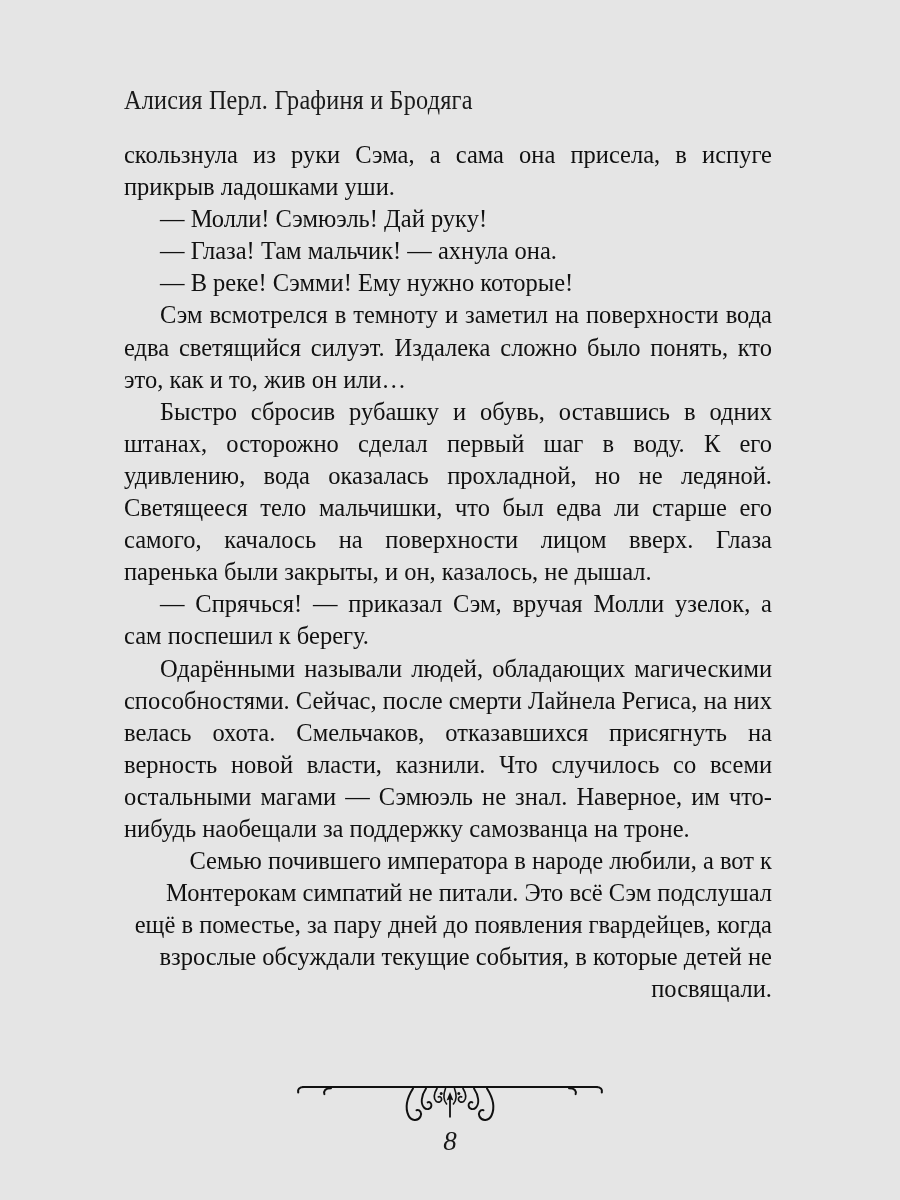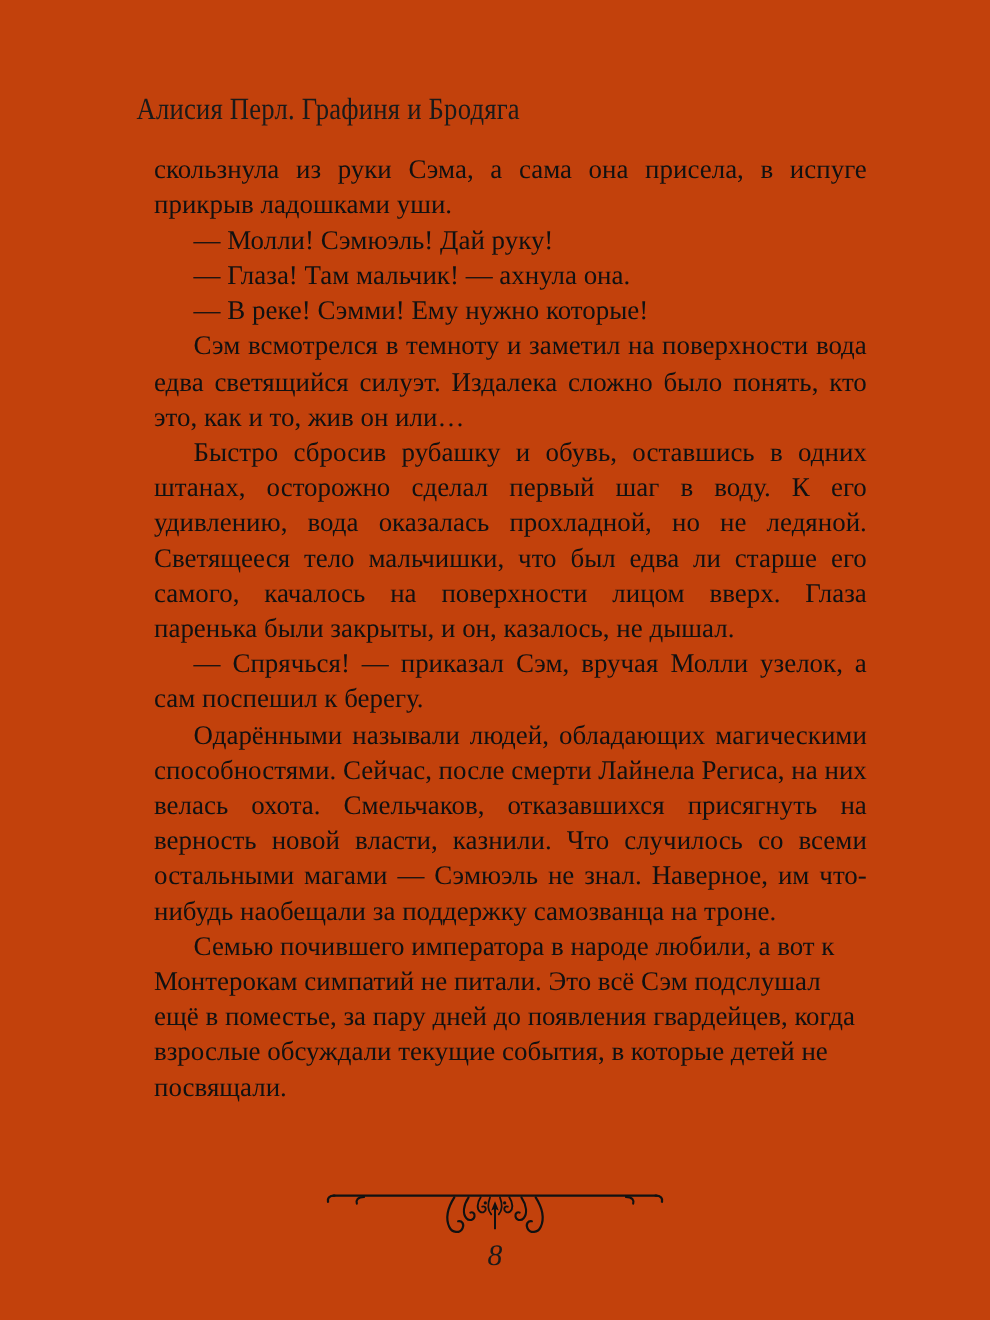--- a/index.html
+++ b/index.html
@@ -15,21 +15,21 @@
     font-family: "Liberation Serif", "DejaVu Serif", serif;
     color: #111111;
     -webkit-font-smoothing: antialiased;
   }
 
   .page {
     position: absolute;
     left: 0; top: 0;
     width: 900px;
     height: 1200px;
-    background: #c2410c;
+    background: #e5e5e5;
   }
 
   
   .running-head {
     position: absolute;
     left: 124px;
     top: 82px;
     width: 646px;
     height: 34px;
   }
@@ -44,39 +44,39 @@
     
     font-stretch: normal;
     transform: scaleY(1.12) scaleX(0.97);
     transform-origin: left top;
     font-weight: 400;
   }
 
   
   .textblock {
     position: absolute;
-    left: 140px;
+    left: 124px;
     top: 139px;
     width: 648px;
     font-family: Liberation Serif, serif;
   }
   p.para {
     margin: 0;
     padding: 0;
     font-size: 24.5px;
     line-height: 32.1px;
     text-align: justify;
     text-justify: inter-word;
     text-indent: 36px;
     hyphens: manual;
     color: #111111;
     word-spacing: 0px;
   }
   p.para.noindent { text-indent: 0; }
-  p.para.last-left { text-align: left; }
+  p.para.last-left { text-align: right; }
 
   
   .ornament-wrap {
     position: absolute;
     left: 0;
     top: 1082px;
     width: 900px;
     height: 60px;
     text-align: center;
     pointer-events: none;

